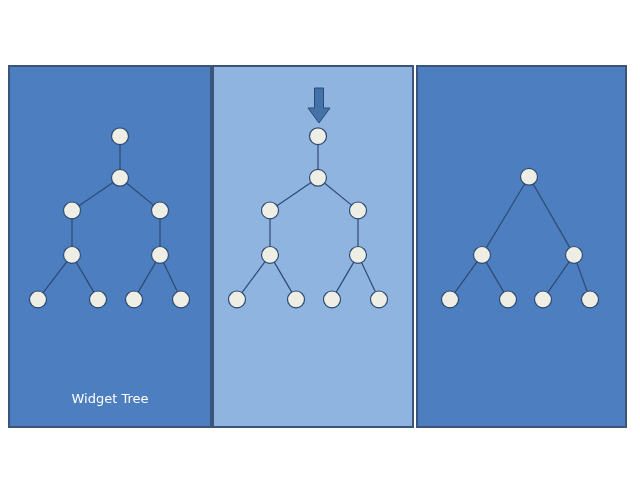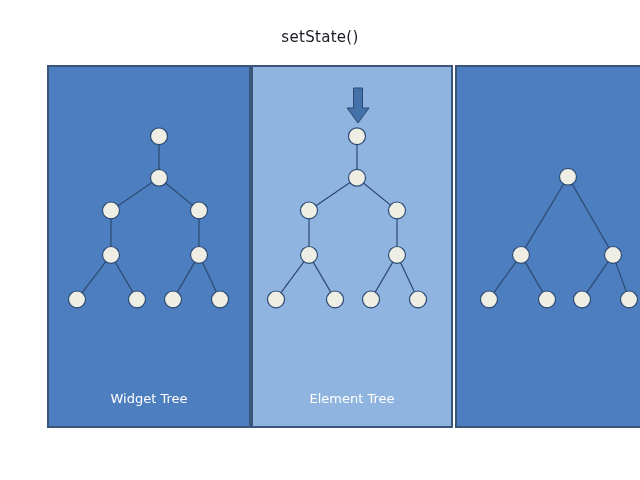--- a/index.html
+++ b/index.html
@@ -29,21 +29,20 @@
     letter-spacing: 0.3px;
     font-family: "DejaVu Sans", sans-serif;
   }
   .panel {
     position: absolute;
     top: 65px;
     height: 363px;
     box-sizing: border-box;
     border: 2px solid #3a547a;
     overflow: hidden;
-    margin-left: 39px;
   }
   .panel.dark  { background: #4d7ebf; }
   .panel.light { background: #8fb4e0; }
 
   #panel-widget       { left: 8px;   width: 204px; }
   #panel-element      { left: 212px; width: 202px; }
   #panel-renderobject { left: 416px; width: 211px; }
 
   .panel-label {
     position: absolute;
@@ -85,21 +84,20 @@
     top: 20px;
     width: 28px;
     height: 38px;
   }
 </style>
 </head>
 <body>
 
 <div id="canvas">
 
-  <div id="diagram-title">setState()</div>
 
   <div class="panel dark" id="panel-widget">
     <svg class="tree-svg" viewBox="0 0 200 363" preserveAspectRatio="none">
         <line x1="110" y1="70" x2="110" y2="112" class="tree-link"></line>
         <line x1="110" y1="112" x2="62" y2="145" class="tree-link"></line>
         <line x1="110" y1="112" x2="150" y2="145" class="tree-link"></line>
         <line x1="62" y1="145" x2="62" y2="190" class="tree-link"></line>
         <line x1="150" y1="145" x2="150" y2="190" class="tree-link"></line>
         <line x1="62" y1="190" x2="28" y2="235" class="tree-link"></line>
         <line x1="62" y1="190" x2="88" y2="235" class="tree-link"></line>
@@ -137,21 +135,20 @@
         <circle cx="104" cy="112" r="8.5" class="tree-node"></circle>
         <circle cx="56" cy="145" r="8.5" class="tree-node"></circle>
         <circle cx="144" cy="145" r="8.5" class="tree-node"></circle>
         <circle cx="56" cy="190" r="8.5" class="tree-node"></circle>
         <circle cx="144" cy="190" r="8.5" class="tree-node"></circle>
         <circle cx="23" cy="235" r="8.5" class="tree-node"></circle>
         <circle cx="82" cy="235" r="8.5" class="tree-node"></circle>
         <circle cx="118" cy="235" r="8.5" class="tree-node"></circle>
         <circle cx="165" cy="235" r="8.5" class="tree-node"></circle>
       </svg>
-    <div class="panel-label">Element Tree</div>
   </div>
 
   <div class="panel dark" id="panel-renderobject">
     <svg class="tree-svg" viewBox="0 0 207 363" preserveAspectRatio="none">
         <line x1="111" y1="111" x2="64" y2="190" class="tree-link"></line>
         <line x1="111" y1="111" x2="156" y2="190" class="tree-link"></line>
         <line x1="64" y1="190" x2="32" y2="235" class="tree-link"></line>
         <line x1="64" y1="190" x2="90" y2="235" class="tree-link"></line>
         <line x1="156" y1="190" x2="125" y2="235" class="tree-link"></line>
         <line x1="156" y1="190" x2="172" y2="235" class="tree-link"></line>

